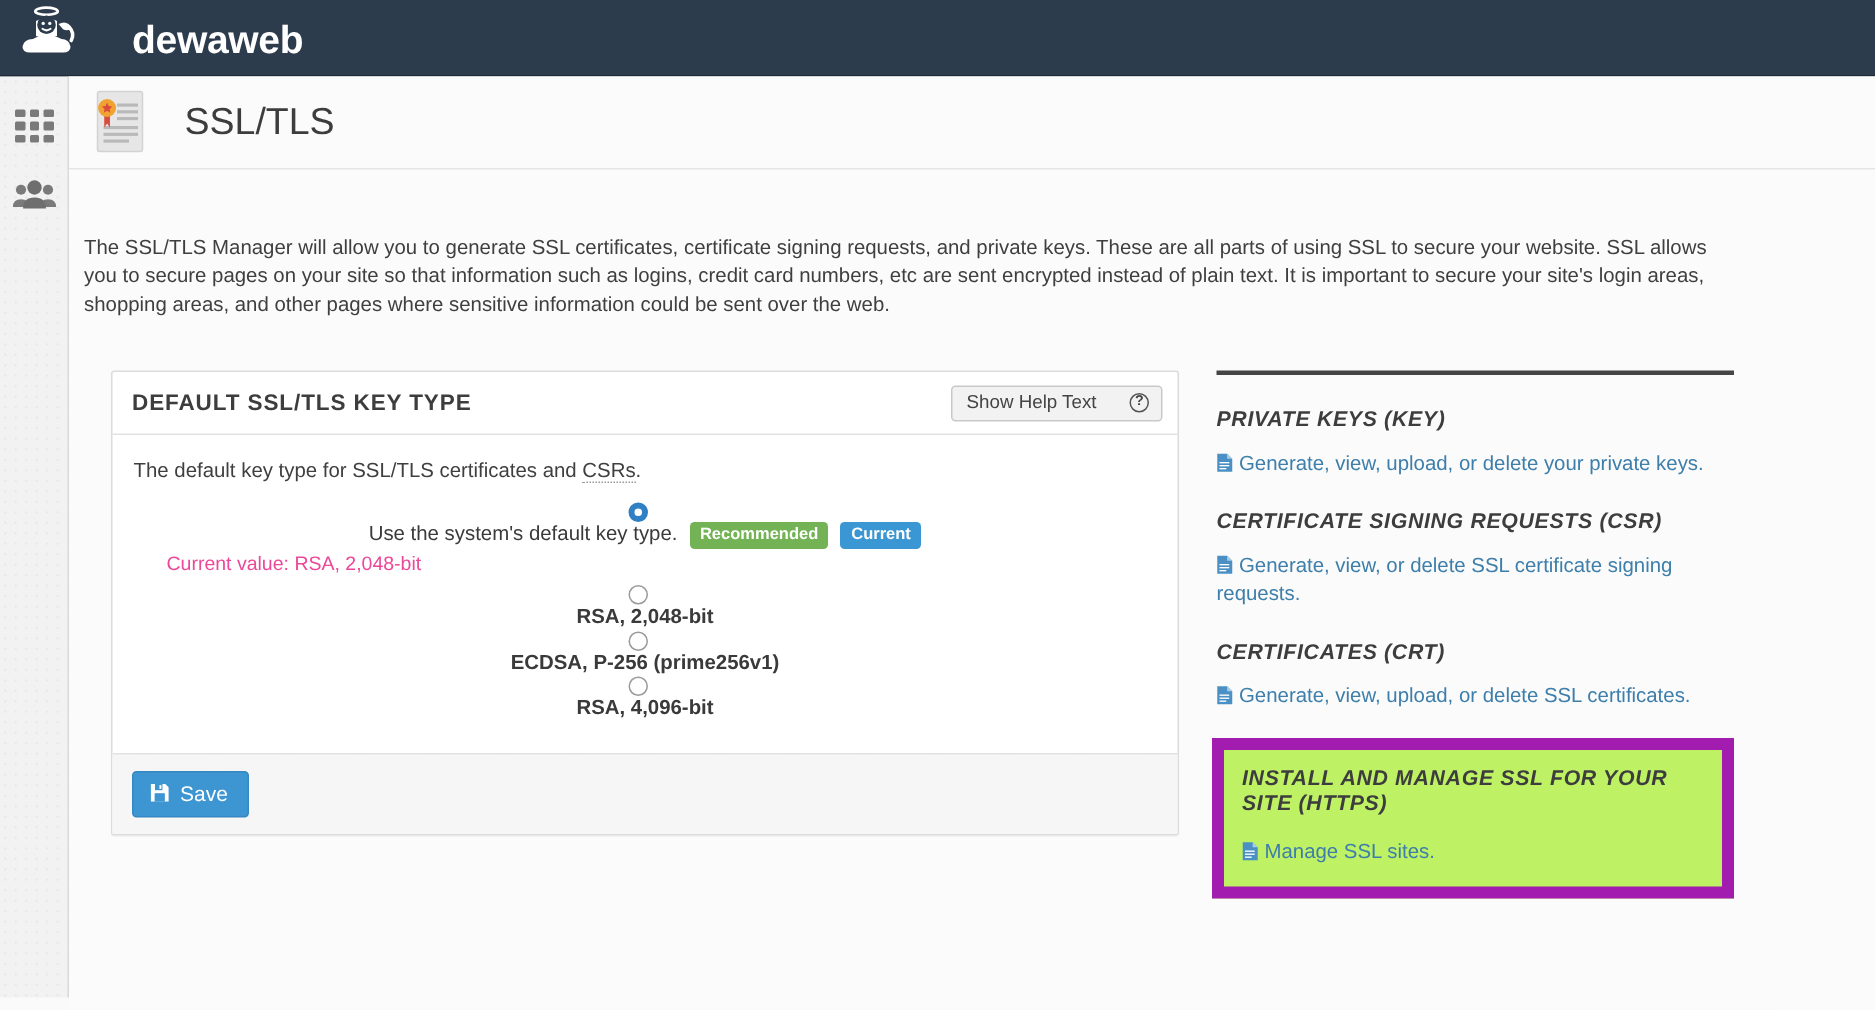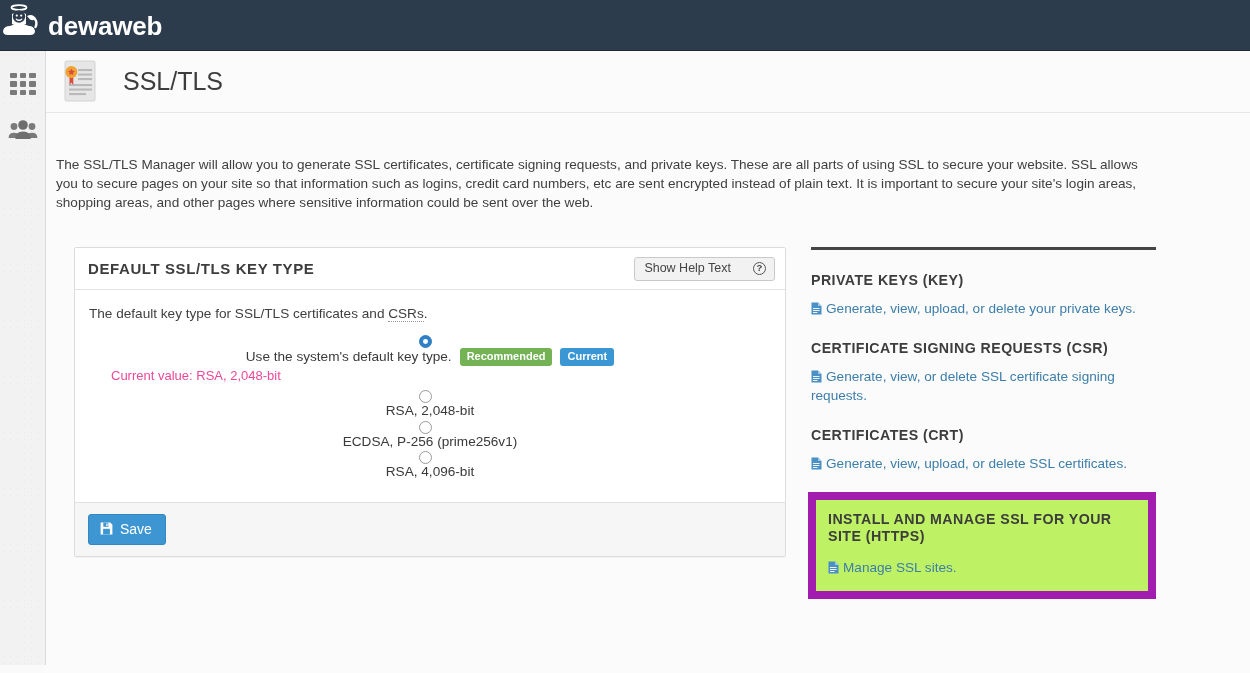--- a/index.html
+++ b/index.html
@@ -13,21 +13,21 @@
   }
   .page { position: relative; width: 1250px; height: 673px; background: #fafafa; }
 
   
   .topbar {
     position: absolute; left: 0; top: 0; width: 1250px; height: 51px;
     background: #2d3c4d;
     border-bottom: 1px solid #1e2a37;
     display: flex; align-items: center;
   }
-  .brand { display: flex; align-items: center; padding-left: 0; height: 51px; }
+  .brand { display: flex; align-items: center; padding-left: 12px; height: 51px; gap: 28px; }
   .brand-logo { width: 44px; height: 46px; position: relative; margin-right: 4px; }
   .brand-text {
     color: #ffffff; font-size: 26px; font-weight: bold; letter-spacing: -0.2px;
     line-height: 1; position: relative; top: 1px;
   }
 
   
   .rail {
     position: absolute; left: 0; top: 51px; width: 46px; height: 614px;
     background: #f2f2f2;
@@ -99,40 +99,40 @@
   .radio-label { font-size: 13.6px; color: #3a3a3a; }
   .badge {
     display: inline-block; font-size: 11px; font-weight: bold; color: #fff;
     border-radius: 3px; padding: 3px 7px 4px; margin-left: 8px; line-height: 1;
     vertical-align: 1px;
   }
   .badge.green { background: #73b355; }
   .badge.blue  { background: #3b97d3; }
   .current-value { font-size: 13px; color: #ec4899; margin: 2px 0 7px 22px; }
   .opt-list { margin-top: 4px; }
-  .opt-list .radio-row { margin-bottom: 2.5px; }
+  .opt-list .radio-row { margin-bottom: 2.5px; font-weight: bold; }
 
   .panel-foot {
     background: #f6f6f6; border-top: 1px solid #e2e2e2; padding: 11px 13px;
     background-image: radial-gradient(circle, rgba(0,0,0,0.03) 0.6px, transparent 0.6px);
     background-size: 6px 6px;
   }
   .save-btn {
     display: inline-flex; align-items: center; gap: 7px;
     background: #3d96d2; border: 1px solid #3488c2; color: #fff;
     font-size: 14px; border-radius: 3px; padding: 7px 13px 8px 11px; cursor: pointer;
     line-height: 1;
   }
   .floppy { width: 13px; height: 13px; flex: none; }
 
   
   .rule { height: 3px; background: #454545; width: 345px; margin-bottom: 22px; }
   .sec-title {
     font-size: 14.2px; font-weight: bold; letter-spacing: 0.45px; color: #3d3d3d;
-    margin: 0 0 10px 0; line-height: 17px;
+    margin: 0 0 10px 0; line-height: 17px; font-style: italic;
   }
   .sec-link {
     font-size: 13.6px; color: #3d7eaa; line-height: 19px; text-decoration: none;
     display: block; margin-bottom: 22px; cursor: pointer;
   }
   .doc-icon { width: 11px; height: 13px; display: inline-block; vertical-align: -2px; margin-right: 4px; }
   .hl-box {
     border: 8px solid #a21caf; background: #bef264; padding: 11px 12px 5px 12px;
     margin-top: -3px; margin-left: -3px; width: 348px;
   }

